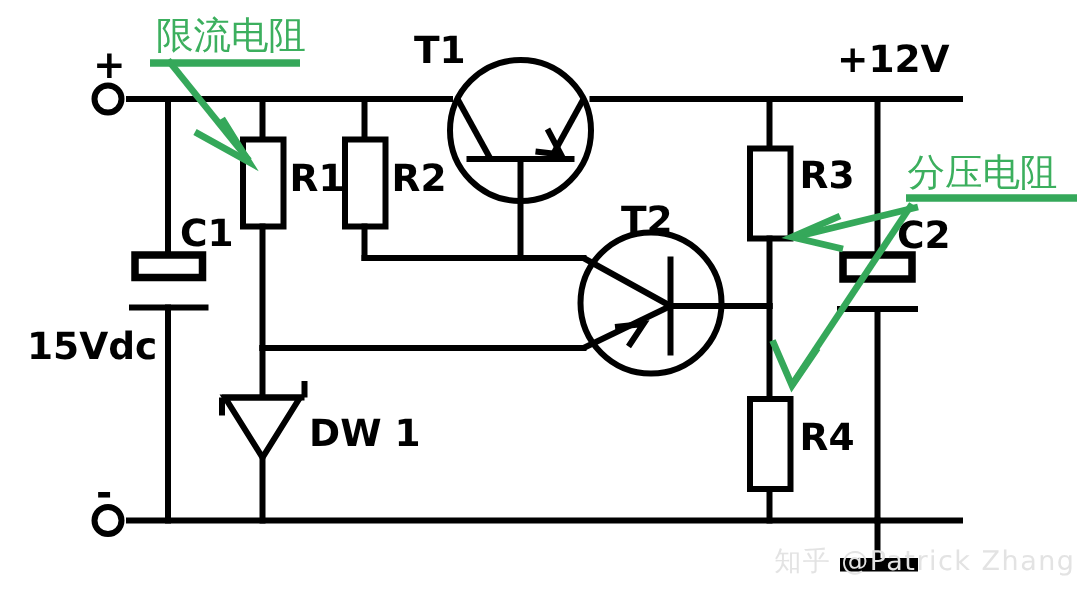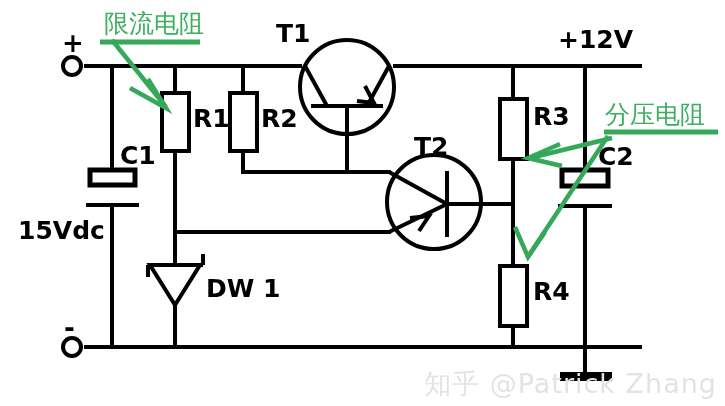--- a/index.html
+++ b/index.html
@@ -80,23 +80,23 @@
   .anno-arrow {
     stroke: #35a85a;
     stroke-width: 4.5;
     fill: none;
     stroke-linecap: butt;
     stroke-linejoin: miter;
   }
   .watermark {
     position: absolute;
     right: 8px;
-    bottom: 4px;
-    font-family: "DejaVu Sans", "Liberation Sans", sans-serif;
-    font-size: 27px;
+    bottom: 20px;
+    font-family: "DejaVu Sans", "Liberation Sans", sans-serif;
+    font-size: 18px;
     color: #e3e3e3;
     letter-spacing: 1px;
     white-space: nowrap;
     user-select: none;
   }
 </style>
 </head>
 <body>
 
 <div id="page">

